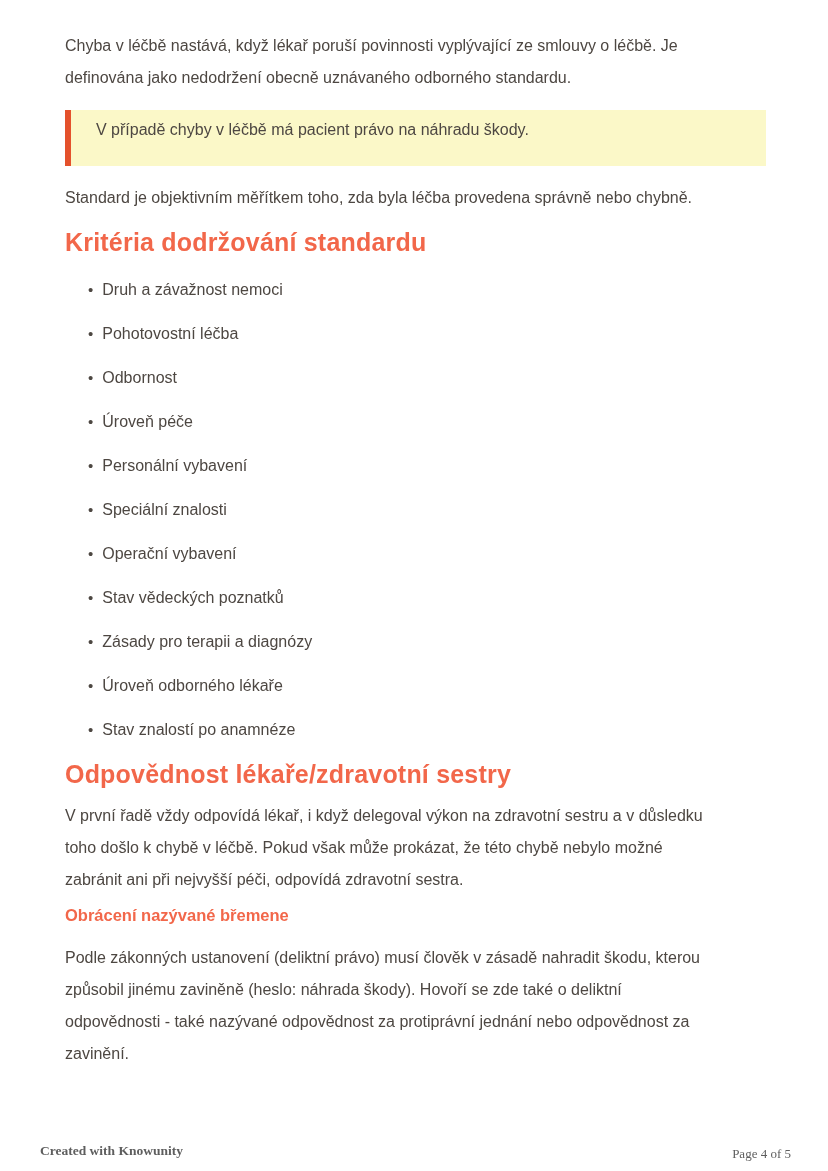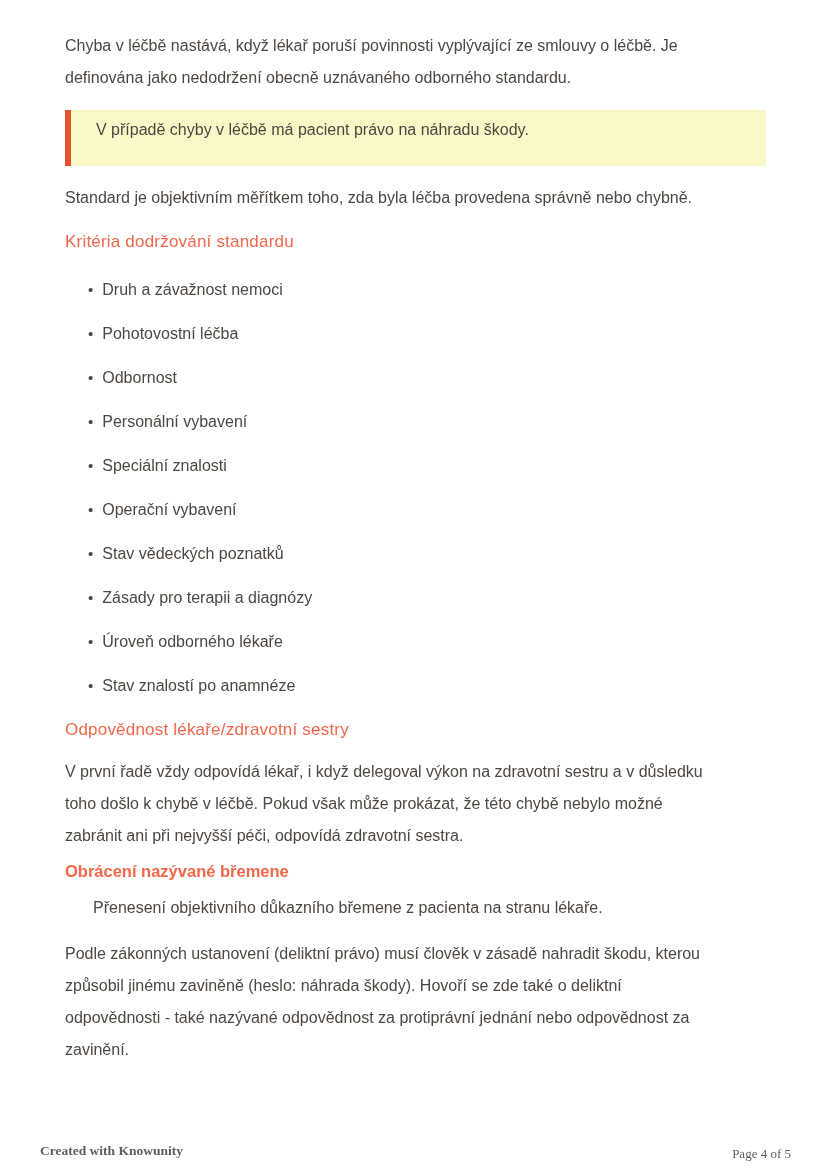--- a/index.html
+++ b/index.html
@@ -32,23 +32,23 @@
   .p-intro{margin-top:30px;}
   .callout{
     margin-top:16px;
     background:var(--callout-bg);
     border-left:6px solid var(--callout-border);
     padding:4px 24px 20px 25px;
   }
   .p-standard{margin-top:16px;}
   .heading{
     margin:0;
-    font-size:17px;
+    font-size:25px;
     line-height:32px;
-    font-weight:normal;
+    font-weight:bold;
     letter-spacing:.2px;
     color:var(--accent);
   }
   .h-criteria{margin-top:12px;}
   .bullets{
     margin:16px 0 0 0;
     padding:0 0 0 23px;
     list-style:none;
   }
   .bullets li{
@@ -100,38 +100,38 @@
     </div>
 
     <p class="para p-standard">Standard je objektivním měřítkem toho, zda byla léčba provedena správně nebo chybně.</p>
 
     <h1 class="heading h-criteria">Kritéria dodržování standardu</h1>
 
     <ul class="bullets">
         <li>Druh a závažnost nemoci</li>
         <li>Pohotovostní léčba</li>
         <li>Odbornost</li>
+        <li>Úroveň péče</li>
         <li>Personální vybavení</li>
         <li>Speciální znalosti</li>
         <li>Operační vybavení</li>
         <li>Stav vědeckých poznatků</li>
         <li>Zásady pro terapii a diagnózy</li>
         <li>Úroveň odborného lékaře</li>
         <li>Stav znalostí po anamnéze</li>
       </ul>
 
     <h1 class="heading h-responsibility">Odpovědnost lékaře/zdravotní sestry</h1>
 
     <p class="para p-responsibility">V první řadě vždy odpovídá lékař, i když delegoval výkon na zdravotní sestru a v důsledku
 toho došlo k chybě v léčbě. Pokud však může prokázat, že této chybě nebylo možné
 zabránit ani při nejvyšší péči, odpovídá zdravotní sestra.</p>
 
     <h3 class="subheading">Obrácení nazývané břemene</h3>
 
-    <p class="para p-definition">Přenesení objektivního důkazního břemene z pacienta na stranu lékaře.</p>
 
     <p class="para p-legal">Podle zákonných ustanovení (deliktní právo) musí člověk v zásadě nahradit škodu, kterou
 způsobil jinému zaviněně (heslo: náhrada škody). Hovoří se zde také o deliktní
 odpovědnosti - také nazývané odpovědnost za protiprávní jednání nebo odpovědnost za
 zavinění.</p>
 
   </div>
 
   <div class="footer-left">Created with Knowunity</div>
 

